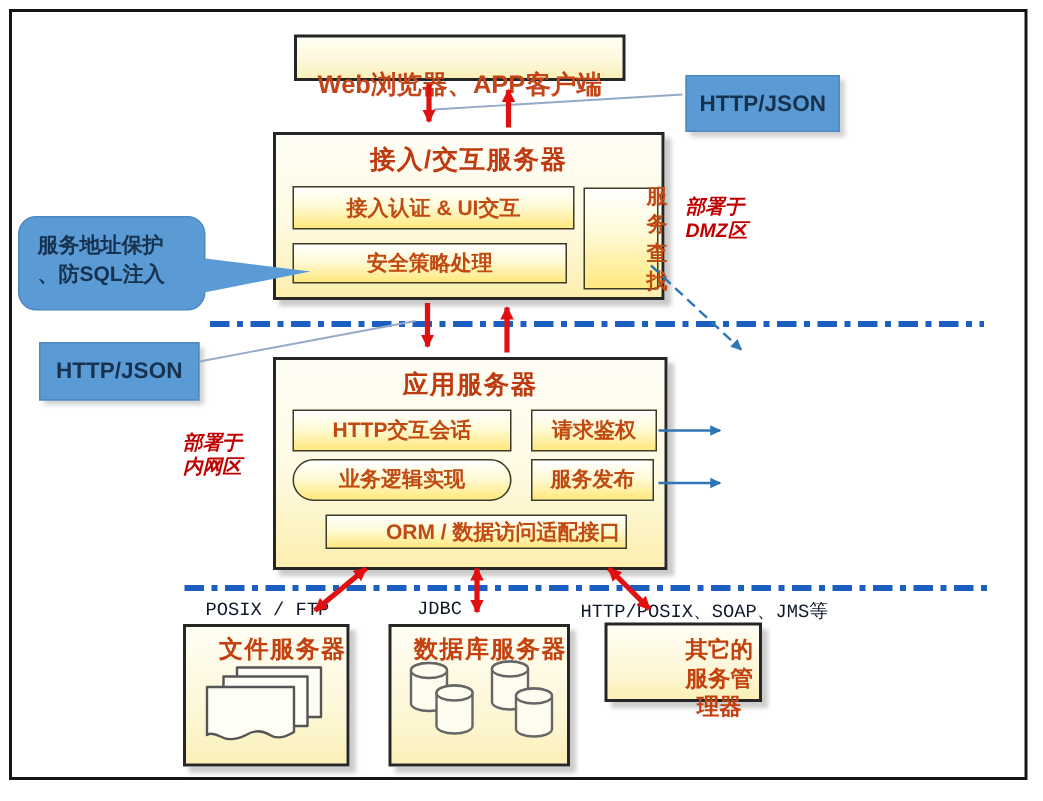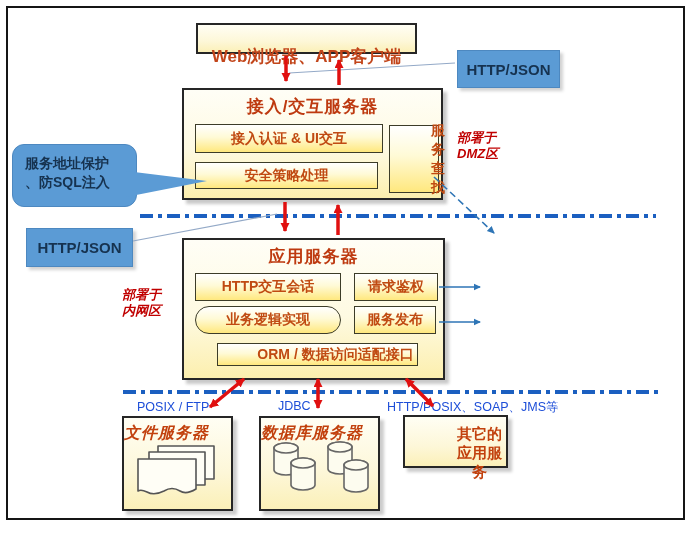--- a/index.html
+++ b/index.html
@@ -21,36 +21,36 @@
     position:absolute; box-sizing:border-box; border:1px solid #3c3c28;
     background:linear-gradient(180deg,#FFFFFF 0%,#FFFAD6 45%,#FFE87E 100%);
     color:#C04A12; font-weight:bold; font-size:14px;
     display:flex; align-items:center; justify-content:center; text-align:center;
   }
   .smallbox {
     position:absolute; box-sizing:border-box; border:2px solid #262626;
     background:linear-gradient(180deg,#FFFEF4 0%,#FDF7D8 60%,#FBF0B8 100%);
     box-shadow:4px 4px 3px #cccccc;
   }
-  .srvtitle { width:100%; text-align:left; color:#C2410E; font-weight:bold;
-    font-size:16px; padding-top:5px; letter-spacing:1px;font-style:italic; }
+  .srvtitle { width:100%; text-align:right; color:#C2410E; font-weight:bold;
+    font-size:16px; padding-top:5px; letter-spacing:1px; }
   .bluebox {
     position:absolute; box-sizing:border-box; background:#5B9BD5; border:1px solid #4d88c0;
     color:#16324F; font-weight:bold; font-size:15px;
     display:flex; align-items:center; justify-content:center;
     box-shadow:3px 3px 3px #d2d2d2;
   }
   .callout {
     position:absolute; box-sizing:border-box; background:#5B9BD5; border:1px solid #4d88c0;
     border-radius:12px; color:#16324F; font-weight:bold; font-size:14px;
     padding:9px 0 0 12px; line-height:19px; z-index:3;
   }
   .note { position:absolute; color:#C00000; font-weight:bold; font-style:italic;
     font-size:13px; line-height:16px; }
-  .iflabel { position:absolute; color:#1d4ed8; font-size:12.5px; }
+  .iflabel { position:absolute; color:#0f172a; font-size:12.5px;font-family:Liberation Mono, monospace; }
   .twoline { line-height:19px; text-align:center;padding-left:48px; }
   .mgr {
     position:absolute; box-sizing:border-box; border:2px solid #262626;
     background:linear-gradient(180deg,#FFF9F2 0%,#FAE3CB 55%,#F5C9A2 100%);
     box-shadow:4px 4px 3px #c9c9c9;
   }
   .mgr .mod { font-size:14px; }
   .overlay { position:absolute; left:0; top:0; width:695px; height:534px;
     pointer-events:none; z-index:5; }
   .icnwrap { position:absolute; left:0; bottom:6px; width:100%; text-align:center; }
@@ -139,21 +139,21 @@
           <path d="M76 24 a12 5 0 0 1 24 0 v22 a12 5 0 0 1 -24 0 z"></path>
             <ellipse cx="88" cy="24" rx="12" ry="5"></ellipse>
         </g>
       </svg>
     </div>
   </div>
 
   <div class="smallbox" style="left:403px;top:415px;width:105px;height:53px;">
     <div class="twoline" style="color:#C2410E;font-weight:bold;font-size:15px;padding-top:7px;">
       <div>其它的</div>
-      <div>应用服务</div>
+      <div>服务管理器</div>
     </div>
   </div>
 
   <svg class="overlay" viewBox="0 0 695 534">
     <defs>
       <marker id="ra" markerUnits="userSpaceOnUse" markerWidth="12" markerHeight="12" refX="8" refY="4.5" orient="auto">
           <path d="M0,0 L9,4.5 L0,9 Z" fill="#E01010"></path>
         </marker>
       <marker id="ras" markerUnits="userSpaceOnUse" markerWidth="12" markerHeight="12" refX="8" refY="4.5" orient="auto-start-reverse">
           <path d="M0,0 L9,4.5 L0,9 Z" fill="#E01010"></path>

